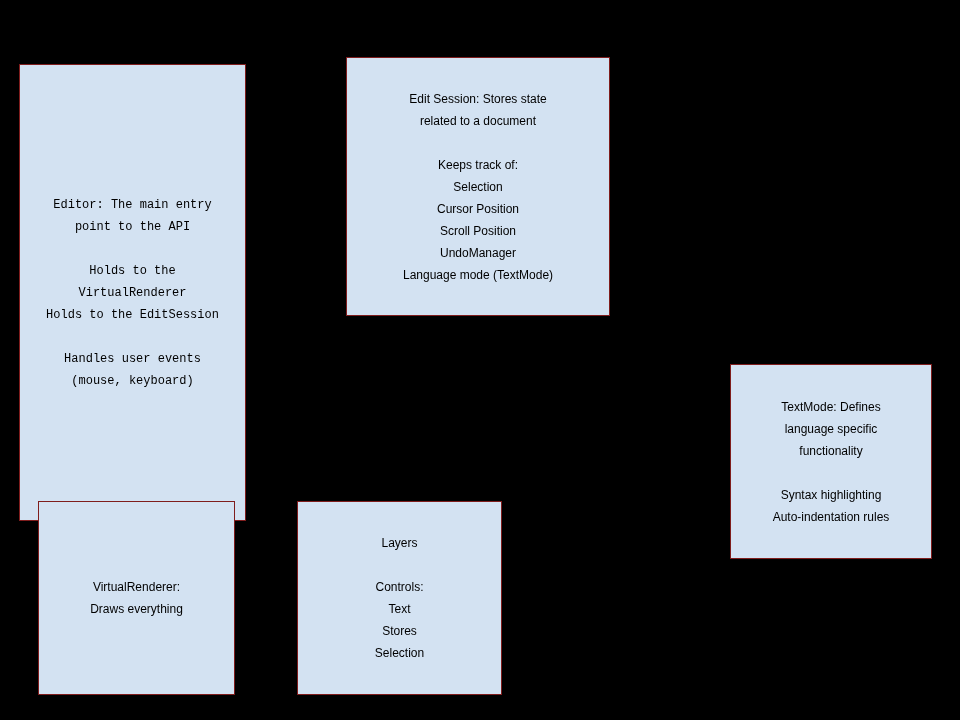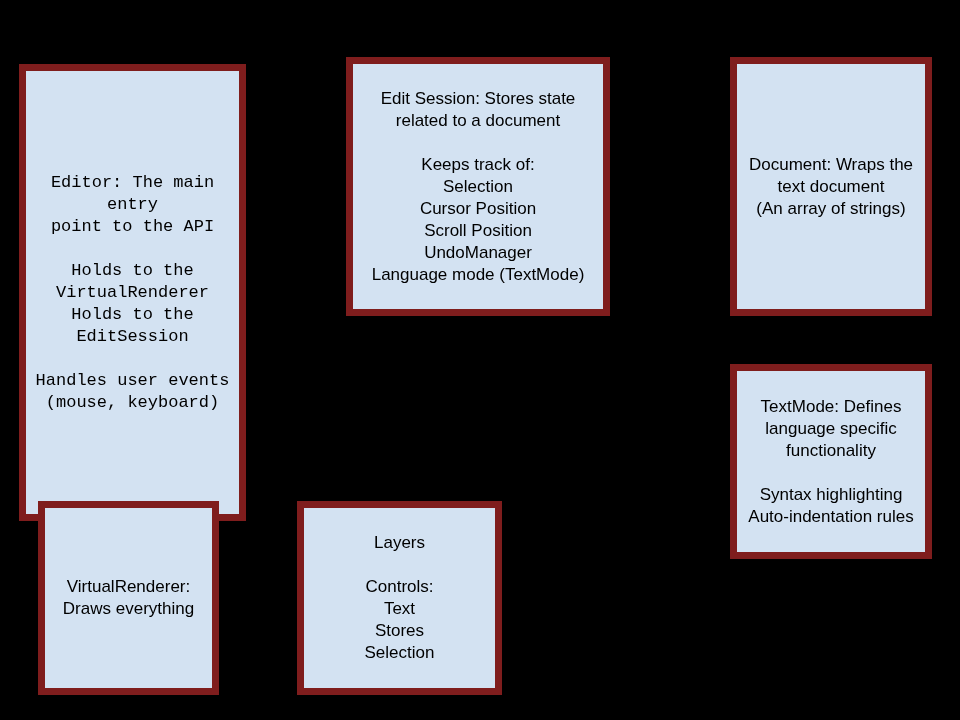--- a/index.html
+++ b/index.html
@@ -11,28 +11,28 @@
     position: relative;
     width: 960px;
     height: 720px;
     background: #000000;
     overflow: hidden;
     font-family: "Liberation Sans", sans-serif;
   }
   .node {
     position: absolute;
     background: #d3e2f2;
-    border: 7px solid #7f1d1d;
+    border: 1px solid #7f1d1d;
     box-sizing: border-box;
     display: flex;
     align-items: center;
     justify-content: center;
     text-align: center;
     color: #000000;
-    font-size: 17px;
+    font-size: 12px;
     line-height: 22px;
     white-space: pre-line;
     padding: 4px 6px;
   }
   .node-text {
     display: block;
     width: 100%;
     white-space: pre-line;
   }
 </style>
@@ -58,36 +58,31 @@
 related to a document
 
 Keeps track of:
 Selection
 Cursor Position
 Scroll Position
 UndoManager
 Language mode (TextMode)</span>
   </div>
 
-  <div class="node" style="left:730px; top:57px; width:202px; height:259px;">
-    <span class="node-text">Document: Wraps the
-text document
-(An array of strings)</span>
-  </div>
 
   <div class="node" style="left:730px; top:364px; width:202px; height:195px;justify-content:center;">
     <span class="node-text">TextMode: Defines
 language specific
 functionality
 
 Syntax highlighting
 Auto-indentation rules</span>
   </div>
 
-  <div class="node" style="left:38px; top:501px; width:181px; height:194px;">
+  <div class="node" style="left:38px; top:501px; width:197px; height:194px;">
     <span class="node-text">VirtualRenderer:
 Draws everything</span>
   </div>
 
   <div class="node" style="left:297px; top:501px; width:205px; height:194px;">
     <span class="node-text">Layers
 
 Controls:
 Text
 Stores

